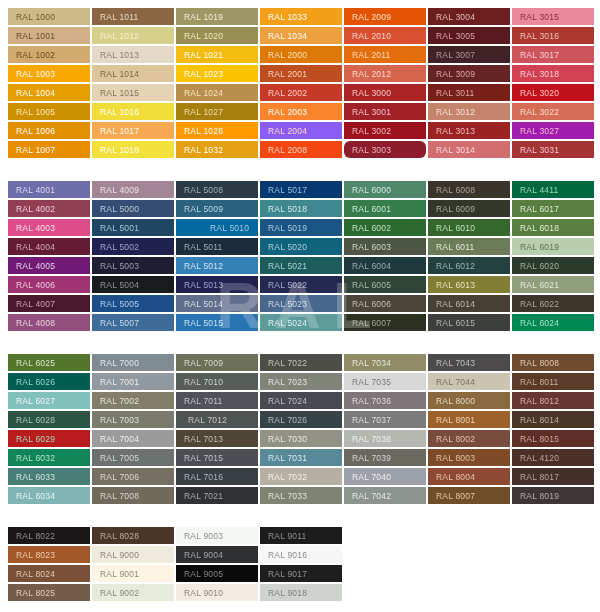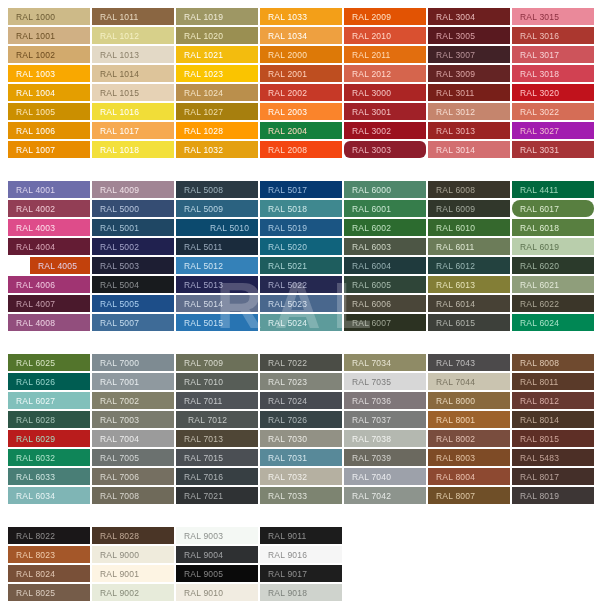--- a/index.html
+++ b/index.html
@@ -189,21 +189,21 @@
       </div>
       <div class="swatch" style="background: rgb(226, 144, 0); color: rgb(255, 255, 255);">
         <span>RAL 1006</span>
       </div>
       <div class="swatch" style="background: rgb(246, 169, 80); color: rgb(255, 255, 255);">
         <span>RAL 1017</span>
       </div>
       <div class="swatch" style="background: rgb(255, 155, 0); color: rgb(255, 255, 255);">
         <span>RAL 1028</span>
       </div>
-      <div class="swatch" style="background: #15803d; color: rgb(255, 217, 192);">
+      <div class="swatch" style="background: #8b5cf6; color: rgb(255, 217, 192);">
         <span>RAL 2004</span>
       </div>
       <div class="swatch" style="background: rgb(155, 17, 30); color: rgb(240, 187, 192);">
         <span>RAL 3002</span>
       </div>
       <div class="swatch" style="background: rgb(155, 36, 35); color: rgb(238, 185, 184);">
         <span>RAL 3013</span>
       </div>
       <div class="swatch" style="background: #a21caf; color: rgb(243, 190, 208);">
         <span>RAL 3027</span>
@@ -263,30 +263,30 @@
       </div>
       <div class="swatch" style="background: rgb(63, 136, 143); color: rgb(207, 232, 233);">
         <span>RAL 5018</span>
       </div>
       <div class="swatch" style="background: rgb(54, 125, 75); color: rgb(201, 230, 209);">
         <span>RAL 6001</span>
       </div>
       <div class="swatch" style="background: rgb(49, 55, 43); color: rgb(163, 169, 157);">
         <span>RAL 6009</span>
       </div>
-      <div class="swatch" style="background: rgb(88, 127, 64); color: rgb(220, 235, 207); border-radius: 8px;">
+      <div class="swatch" style="background: rgb(88, 127, 64); color: rgb(220, 235, 207);">
         <span>RAL 6017</span>
       </div>
       <div class="swatch" style="background: rgb(222, 76, 138); color: rgb(253, 225, 236);">
         <span>RAL 4003</span>
       </div>
       <div class="swatch" style="background: rgb(31, 71, 100); color: rgb(168, 195, 214);">
         <span>RAL 5001</span>
       </div>
-      <div class="swatch" style="background: #0c4a6e; color: rgb(171, 200, 222); padding-left: 34px;">
+      <div class="swatch" style="background: #0369a1; color: rgb(171, 200, 222); padding-left: 34px;">
         <span>RAL 5010</span>
       </div>
       <div class="swatch" style="background: rgb(27, 85, 131); color: rgb(170, 201, 224);">
         <span>RAL 5019</span>
       </div>
       <div class="swatch" style="background: rgb(44, 107, 47); color: rgb(191, 224, 192);">
         <span>RAL 6002</span>
       </div>
       <div class="swatch" style="background: rgb(53, 104, 45); color: rgb(195, 224, 187);">
         <span>RAL 6010</span>
@@ -308,21 +308,21 @@
       </div>
       <div class="swatch" style="background: rgb(77, 86, 69); color: rgb(207, 214, 198);">
         <span>RAL 6003</span>
       </div>
       <div class="swatch" style="background: rgb(108, 124, 89); color: rgb(222, 231, 210);">
         <span>RAL 6011</span>
       </div>
       <div class="swatch" style="background: rgb(185, 206, 172); color: rgb(93, 115, 80);">
         <span>RAL 6019</span>
       </div>
-      <div class="swatch" style="background: #c2410c; color: rgb(227, 207, 232); margin-left: 22px;">
+      <div class="swatch" style="background: #701a75; color: rgb(227, 207, 232);">
         <span>RAL 4005</span>
       </div>
       <div class="swatch" style="background: rgb(29, 30, 51); color: rgb(154, 155, 176);">
         <span>RAL 5003</span>
       </div>
       <div class="swatch" style="background: rgb(52, 129, 184); color: rgb(207, 229, 243);">
         <span>RAL 5012</span>
       </div>
       <div class="swatch" style="background: rgb(30, 93, 94); color: rgb(169, 210, 211);">
         <span>RAL 5021</span>
@@ -518,21 +518,21 @@
       <div class="swatch" style="background: rgb(88, 137, 153); color: rgb(214, 231, 237);">
         <span>RAL 7031</span>
       </div>
       <div class="swatch" style="background: rgb(107, 105, 95); color: rgb(213, 212, 207);">
         <span>RAL 7039</span>
       </div>
       <div class="swatch" style="background: rgb(126, 75, 38); color: rgb(227, 195, 165);">
         <span>RAL 8003</span>
       </div>
       <div class="swatch" style="background: rgb(76, 47, 38); color: rgb(195, 163, 152);">
-        <span>RAL 5483</span>
+        <span>RAL 4120</span>
       </div>
       <div class="swatch" style="background: rgb(73, 126, 118); color: rgb(207, 229, 225);">
         <span>RAL 6033</span>
       </div>
       <div class="swatch" style="background: rgb(117, 111, 97); color: rgb(220, 218, 211);">
         <span>RAL 7006</span>
       </div>
       <div class="swatch" style="background: rgb(55, 63, 67); color: rgb(176, 182, 185);">
         <span>RAL 7016</span>
       </div>

